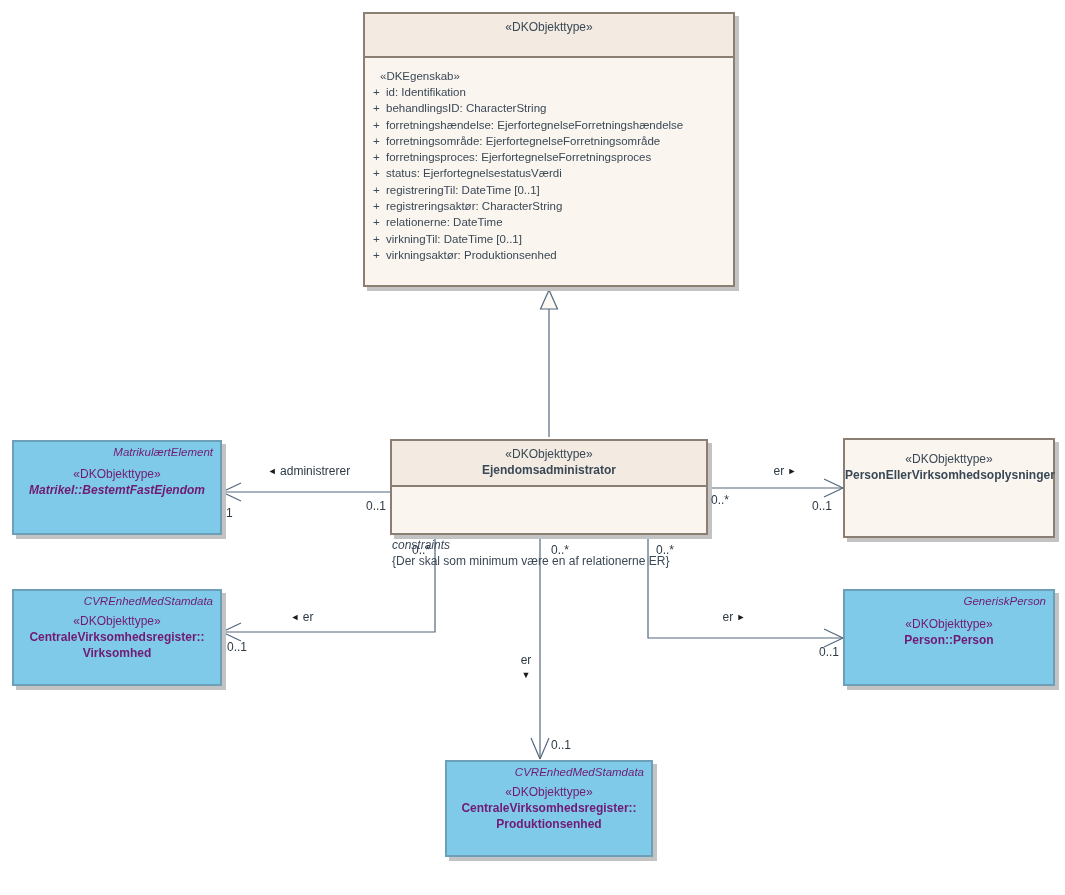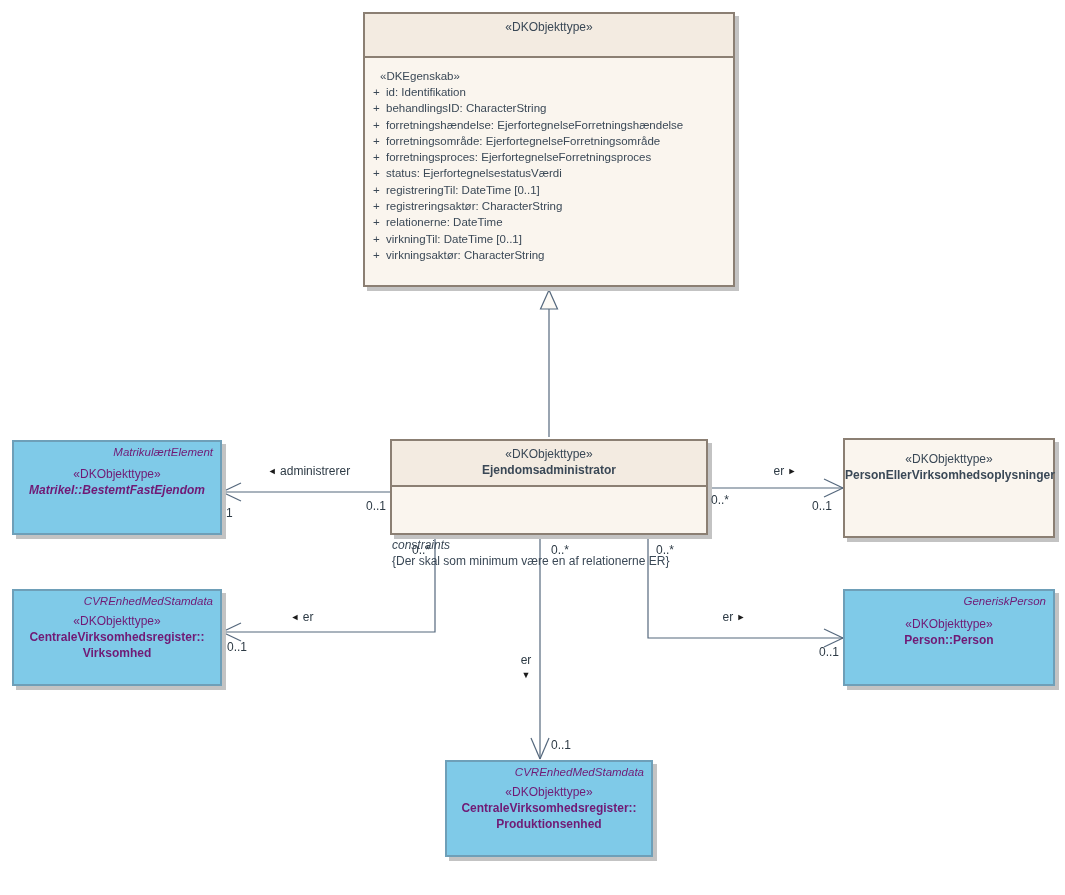--- a/index.html
+++ b/index.html
@@ -86,21 +86,21 @@
       <div class="attr-row"><span class="vis">+</span><span>id: Identifikation</span></div>
       <div class="attr-row"><span class="vis">+</span><span>behandlingsID: CharacterString</span></div>
       <div class="attr-row"><span class="vis">+</span><span>forretningshændelse: EjerfortegnelseForretningshændelse</span></div>
       <div class="attr-row"><span class="vis">+</span><span>forretningsområde: EjerfortegnelseForretningsområde</span></div>
       <div class="attr-row"><span class="vis">+</span><span>forretningsproces: EjerfortegnelseForretningsproces</span></div>
       <div class="attr-row"><span class="vis">+</span><span>status: EjerfortegnelsestatusVærdi</span></div>
       <div class="attr-row"><span class="vis">+</span><span>registreringTil: DateTime [0..1]</span></div>
       <div class="attr-row"><span class="vis">+</span><span>registreringsaktør: CharacterString</span></div>
       <div class="attr-row"><span class="vis">+</span><span>relationerne: DateTime</span></div>
       <div class="attr-row"><span class="vis">+</span><span>virkningTil: DateTime [0..1]</span></div>
-      <div class="attr-row"><span class="vis">+</span><span>virkningsaktør: CharacterString</span></div>
+      <div class="attr-row"><span class="vis">+</span><span>virkningsaktør: Produktionsenhed</span></div>
     </div>
   </div>
 
   <div class="uml-box cream" style="left:390px;top:439px;width:318px;height:96px;">
     <div class="box-header" style="height:46px;">
       <div class="stereotype">«DKObjekttype»</div>
       <div class="class-name">Ejendomsadministrator</div>
     </div>
     <div class="constraints-comp">
       <div class="constraints-title">constraints</div>

